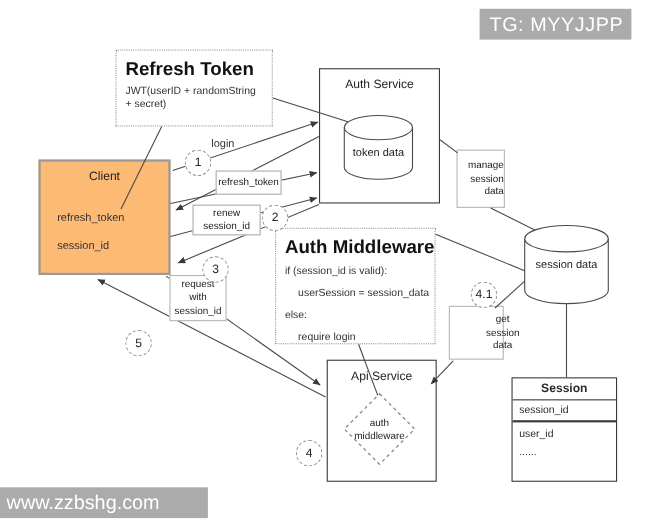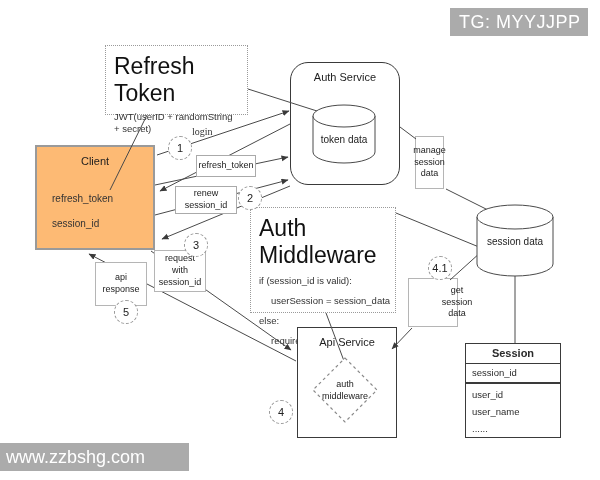--- a/index.html
+++ b/index.html
@@ -7,52 +7,52 @@
           font-family:"Liberation Sans","DejaVu Sans",sans-serif;color:#2b2b2b;}
   .abs{position:absolute;box-sizing:border-box;}
   
   .l1{z-index:1;} #wires{z-index:2;pointer-events:none;} .l3{z-index:3;}
   
   .box-dark{border:1.5px solid #3a3a3a;background:#fff;}
   .box-gray{border:2px solid #9a9a9a;background:#fdba74;}
   .box-light{border:1.5px solid #b5b5b5;background:#fff;}
   .box-dotted{border:1.5px dotted #9a9a9a;background:#fff;}
   .node-title{font-size:11px;text-align:center;padding-top:8px;color:#1d1d1d;}
-  .big-title{font-size:23px;font-weight:normal;color:#111;margin:7px 0 4px 8px;letter-spacing:0;}
+  .big-title{font-size:17px;font-weight:bold;color:#111;margin:7px 0 4px 8px;letter-spacing:0;}
   .small-txt{font-size:9.5px;color:#333;}
   
   .edge-label{display:flex;align-items:center;justify-content:center;text-align:center;
               font-size:9px;line-height:1.3;color:#222;background:#fff;}
   
   .step{width:24px;height:24px;border:1.5px dashed #9a9a9a;border-radius:50%;background:#fff;
         display:flex;align-items:center;justify-content:center;font-size:11px;color:#222;}
   
   .cyl-label{font-size:10px;text-align:center;color:#222;}
   
   #session-table{border:1px solid #3a3a3a;background:#fff;font-size:9.5px;}
   #session-table .hd{font-weight:bold;font-size:11px;text-align:center;height:19px;line-height:19px;
                      border-bottom:1px solid #3a3a3a;}
   #session-table .keyrow{height:18px;line-height:18px;padding-left:6px;border-bottom:2px solid #3a3a3a;}
   #session-table .row{padding:5px 0 0 6px;height:12px;line-height:12px;}
   
   .wm{background:#ababab;color:#fff;display:flex;align-items:center;}
-  #wm-top{left:450px;top:8px;width:138px;height:28px;font-size:18px;padding-left:9px;letter-spacing:.5px;}
+  #wm-top{left:436px;top:8px;width:138px;height:28px;font-size:18px;padding-left:9px;letter-spacing:.5px;}
   #wm-bottom{left:0;top:443px;width:189px;height:28px;font-size:18px;padding-left:6px;}
 </style>
 </head>
 <body>
 
 <div id="canvas">
 
   <div class="abs l1 box-dotted" style="left:105px;top:45px;width:143px;height:70px;">
     <div class="big-title">Refresh Token</div>
     <div class="small-txt" style="margin:2px 8px 0 8px;line-height:1.25;">JWT(userID + randomString + secret)</div>
   </div>
 
-  <div class="abs l1 box-dark" style="left:290px;top:62px;width:110px;height:123px;border-radius:18px;">
+  <div class="abs l1 box-dark" style="left:290px;top:62px;width:110px;height:123px;">
     <div class="node-title">Auth Service</div>
   </div>
 
   <div class="abs l1 box-gray" style="left:35px;top:145px;width:120px;height:105px;">
     <div class="node-title">Client</div>
     <div class="abs small-txt" style="left:15px;top:46px;font-size:10px;">refresh_token</div>
     <div class="abs small-txt" style="left:15px;top:71px;font-size:10px;">session_id</div>
   </div>
 
   <div class="abs l1 box-dotted" style="left:250px;top:207px;width:146px;height:106px;">
@@ -60,33 +60,32 @@
     <div class="small-txt" style="margin:6px 0 0 8px;">if (session_id is valid):</div>
     <div class="small-txt" style="margin:9px 0 0 20px;">userSession = session_data</div>
     <div class="small-txt" style="margin:9px 0 0 8px;">else:</div>
     <div class="small-txt" style="margin:9px 0 0 20px;">require login</div>
   </div>
 
   <div class="abs l1 box-dark" style="left:297px;top:327px;width:100px;height:111px;">
     <div class="node-title">Api Service</div>
   </div>
 
-  <div class="abs l1 box-light edge-label" style="left:415px;top:136px;width:29px;height:53px;">
+  <div class="abs l1 box-light edge-label" style="left:415px;top:136px;width:44px;height:53px;text-align:right;">
     <span>manage session data</span>
   </div>
 
   <div class="abs l1 box-light edge-label" style="left:408px;top:278px;width:50px;height:49px;padding-left:48px;">
     <span>get session data</span>
   </div>
 
   <div class="abs l1" id="session-table" style="left:465px;top:343px;width:96px;height:95px;">
     <div class="hd">Session</div>
     <div class="keyrow">session_id</div>
     <div class="row">user_id</div>
-    <div class="row">user_name</div>
     <div class="row">......</div>
   </div>
 
   <svg id="wires" class="abs" width="600" height="480" viewBox="0 0 600 480">
     <defs>
       <marker id="ah" markerWidth="8" markerHeight="8" refX="6.5" refY="3" orient="auto">
         <path d="M0,0 L7,3 L0,6 Z" fill="#3a3a3a"></path>
       </marker>
     </defs>
     <g stroke="#4a4a4a" stroke-width="1" fill="none">
@@ -123,26 +122,25 @@
       <ellipse cx="515" cy="217" rx="38" ry="12"></ellipse>
     </g>
 
     <polygon points="345,358 377,390 345,422 313,390" fill="#fff" stroke="#8a8a8a" stroke-width="1.2" stroke-dasharray="3,3"></polygon>
   </svg>
 
   <div class="abs l3 cyl-label" style="left:313px;top:134px;width:62px;">token data</div>
   <div class="abs l3 cyl-label" style="left:477px;top:236px;width:76px;">session data</div>
   <div class="abs l3 cyl-label" style="left:315px;top:379px;width:60px;font-size:9px;line-height:1.3;">auth middleware</div>
 
-  <div class="abs l3" style="left:192px;top:126px;font-size:10px;color:#333;font-family:Liberation Serif, serif;">login</div>
+  <div class="abs l3" style="left:192px;top:126px;font-size:10px;color:#333;">login</div>
 
   <div class="abs l3 edge-label" style="left:196px;top:155px;width:60px;height:22px;border:1px solid #aaa;">refresh_token</div>
   <div class="abs l3 edge-label" style="left:175px;top:186px;width:62px;height:28px;border:1px solid #aaa;">renew session_id</div>
   <div class="abs l3 edge-label" style="left:154px;top:250px;width:52px;height:42px;border:1.5px solid #b5b5b5;padding:0 2px;">request with session_id</div>
-  <div class="abs l3 edge-label" style="left:95px;top:262px;width:52px;height:44px;border:1.5px solid #b5b5b5;">api response</div>
 
   <div class="abs l3 step" style="left:168px;top:136px;">1</div>
   <div class="abs l3 step" style="left:238px;top:186px;">2</div>
   <div class="abs l3 step" style="left:184px;top:233px;">3</div>
   <div class="abs l3 step" style="left:269px;top:400px;">4</div>
   <div class="abs l3 step" style="left:428px;top:256px;font-size:11px;">4.1</div>
   <div class="abs l3 step" style="left:114px;top:300px;">5</div>
 
   <div class="abs l3 wm" id="wm-top">TG: MYYJJPP</div>
   <div class="abs l3 wm" id="wm-bottom">www.zzbshg.com</div>

